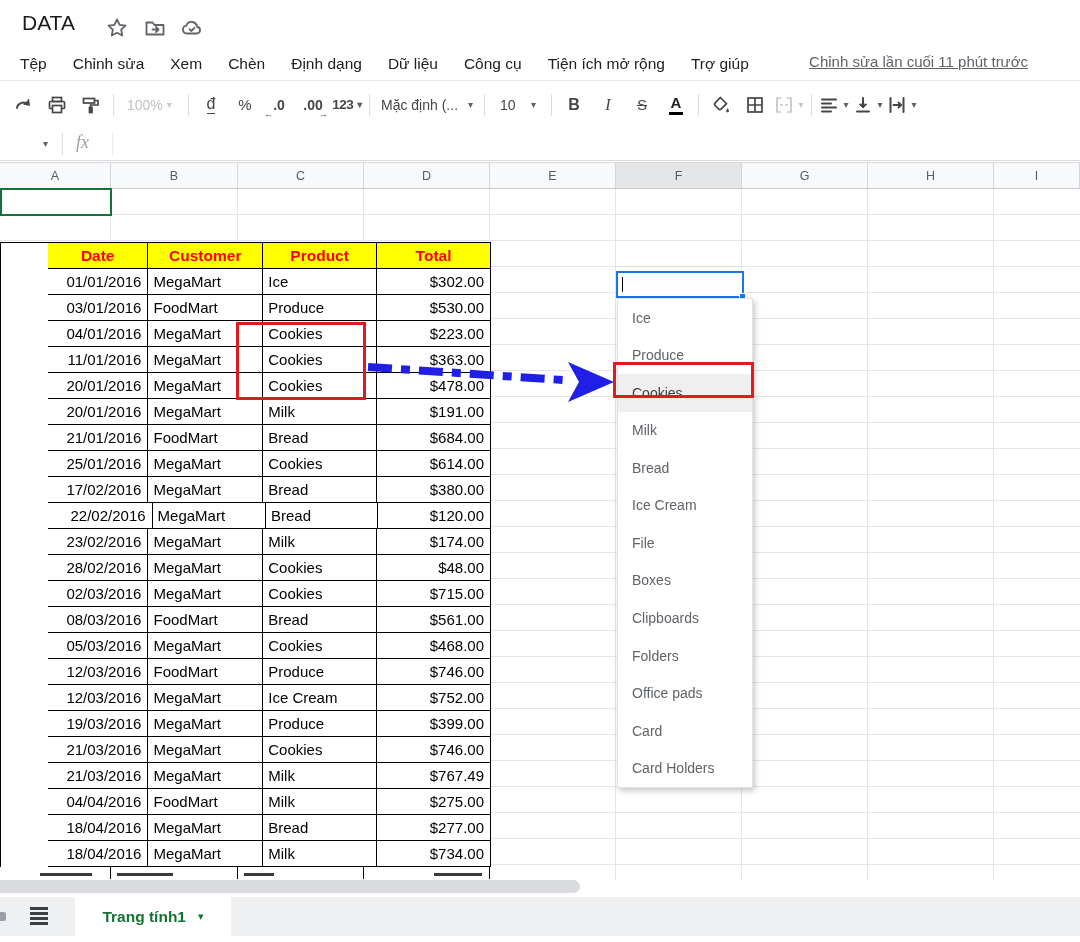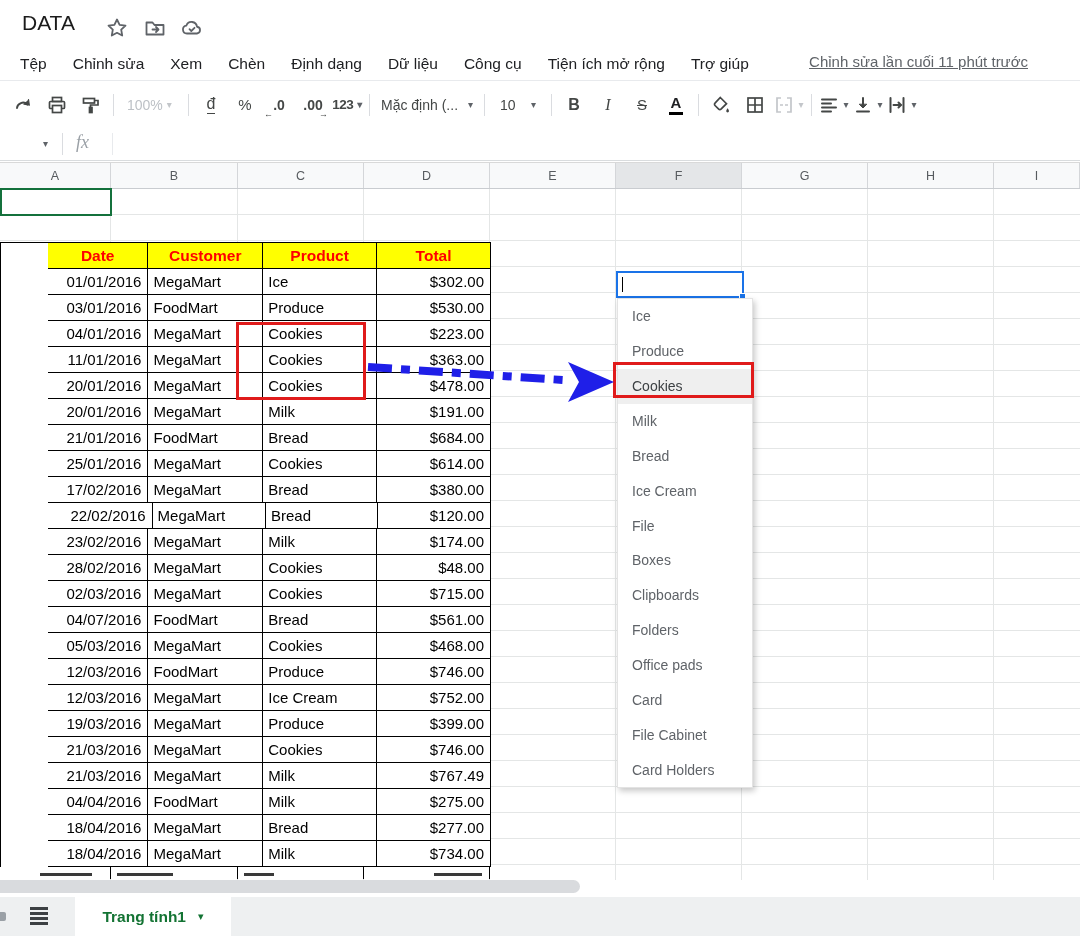--- a/index.html
+++ b/index.html
@@ -342,21 +342,21 @@
         <div class="t-cell al-l" style="width: 126px;">Cookies</div>
         <div class="t-cell al-r" style="width: 126px;">$48.00</div>
       </div>
       <div class="t-row">
         <div class="t-cell al-r" style="width: 111px;">02/03/2016</div>
         <div class="t-cell al-l" style="width: 127px;">MegaMart</div>
         <div class="t-cell al-l" style="width: 126px;">Cookies</div>
         <div class="t-cell al-r" style="width: 126px;">$715.00</div>
       </div>
       <div class="t-row">
-        <div class="t-cell al-r" style="width: 111px;">04/07/2016</div>
+        <div class="t-cell al-r" style="width: 111px;">08/03/2016</div>
         <div class="t-cell al-l" style="width: 127px;">FoodMart</div>
         <div class="t-cell al-l" style="width: 126px;">Bread</div>
         <div class="t-cell al-r" style="width: 126px;">$561.00</div>
       </div>
       <div class="t-row">
         <div class="t-cell al-r" style="width: 111px;">05/03/2016</div>
         <div class="t-cell al-l" style="width: 127px;">MegaMart</div>
         <div class="t-cell al-l" style="width: 126px;">Cookies</div>
         <div class="t-cell al-r" style="width: 126px;">$468.00</div>
       </div>
@@ -444,21 +444,20 @@
       <div class="dd-item hl">Cookies</div>
       <div class="dd-item">Milk</div>
       <div class="dd-item">Bread</div>
       <div class="dd-item">Ice Cream</div>
       <div class="dd-item">File</div>
       <div class="dd-item">Boxes</div>
       <div class="dd-item">Clipboards</div>
       <div class="dd-item">Folders</div>
       <div class="dd-item">Office pads</div>
       <div class="dd-item">Card</div>
-      <div class="dd-item">File Cabinet</div>
       <div class="dd-item">Card Holders</div>
     </div>
 
   <div id="h-scrollbar"></div>
 
   <div id="tab-bar">
     <div id="add-sheet-partial"></div>
     <div id="all-sheets-btn">
         <b></b>
         <b></b>

